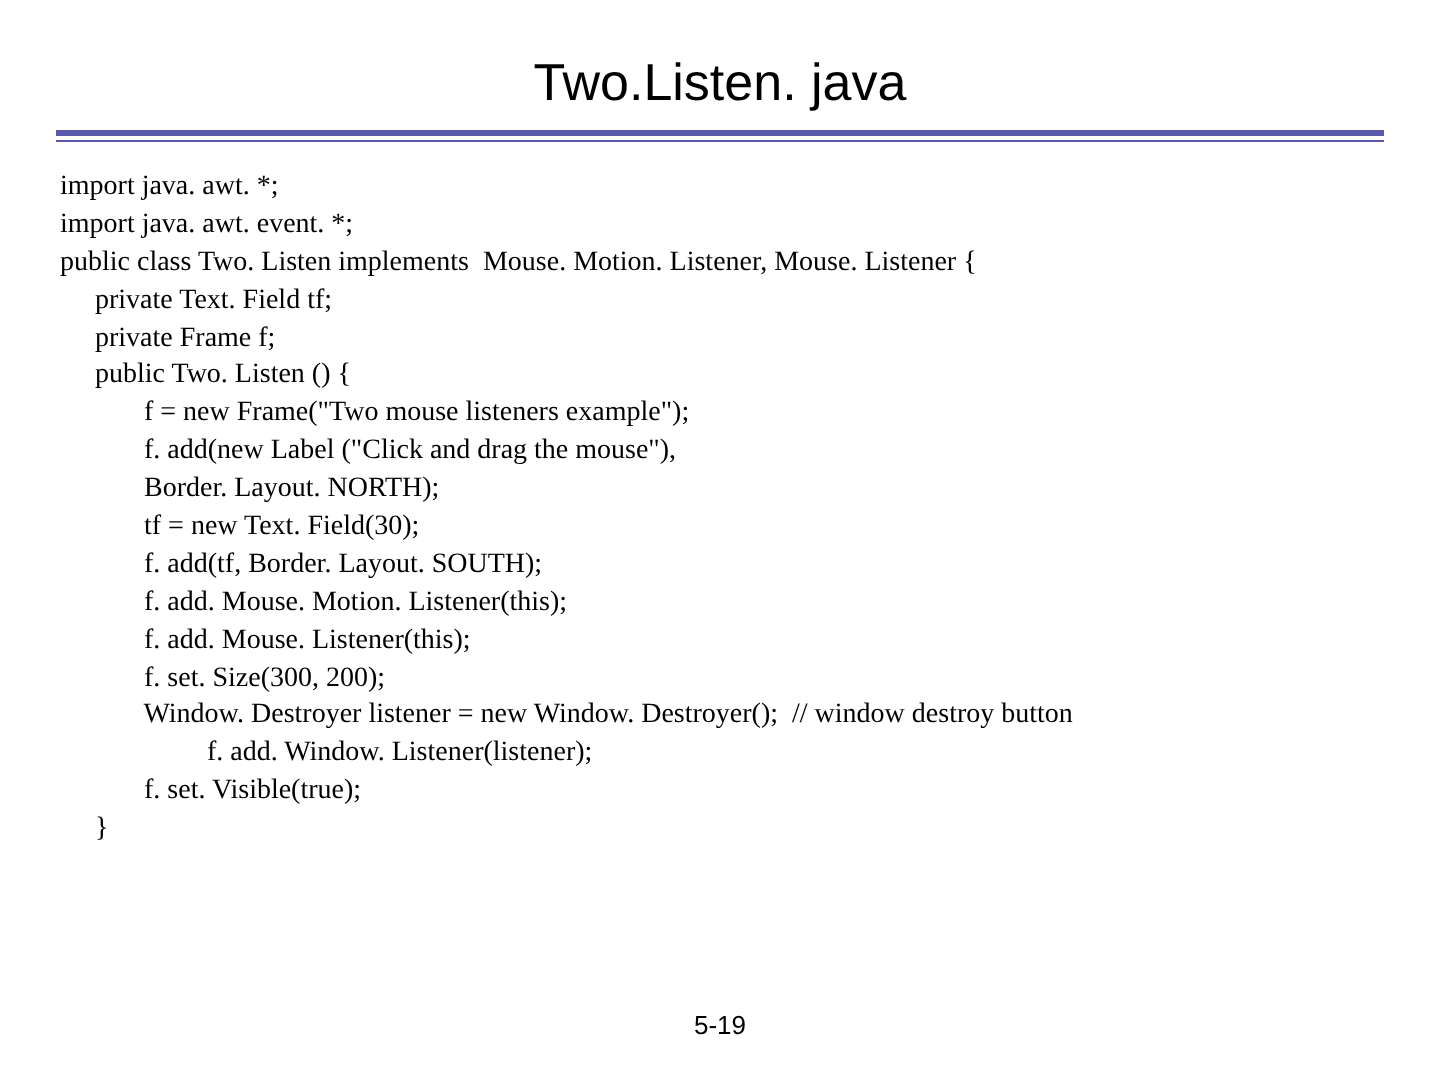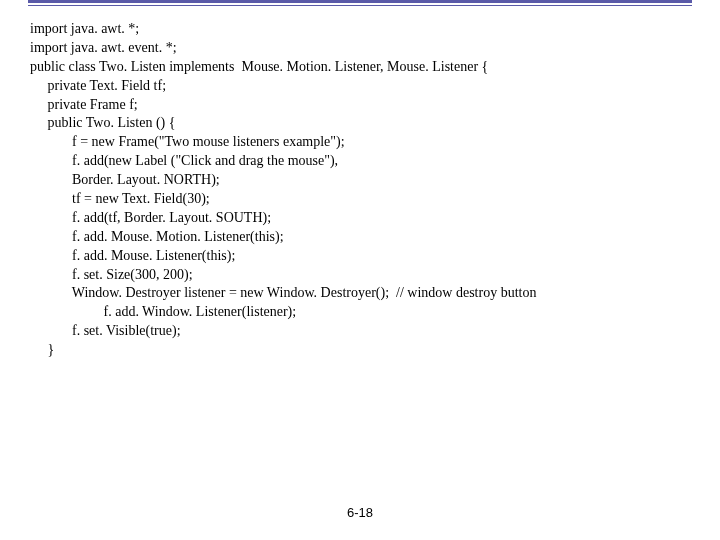--- a/index.html
+++ b/index.html
@@ -58,20 +58,21 @@
     text-align: center;
     font-size: 13px;
     font-family: "Malgun Gothic", Arial, sans-serif;
   }
 </style>
 </head>
 <body>
 
 <div class="slide">
 
+  <div class="title">Two.Listen. java</div>
 
   <div class="rule">
     <div class="bar1"></div>
     <div class="bar2"></div>
   </div>
 
   <div class="code" id="code-block">import java. awt. *;
 import java. awt. event. *;
 public class Two. Listen implements  Mouse. Motion. Listener, Mouse. Listener {
      private Text. Field tf;
@@ -83,15 +84,15 @@
             tf = new Text. Field(30);
             f. add(tf, Border. Layout. SOUTH);
             f. add. Mouse. Motion. Listener(this);
             f. add. Mouse. Listener(this);
             f. set. Size(300, 200);
             Window. Destroyer listener = new Window. Destroyer();  // window destroy button
                      f. add. Window. Listener(listener);
             f. set. Visible(true);
      }</div>
 
-  <div class="pagenum">6-18</div>
+  <div class="pagenum">5-19</div>
 
 </div>
 
 </body></html>

